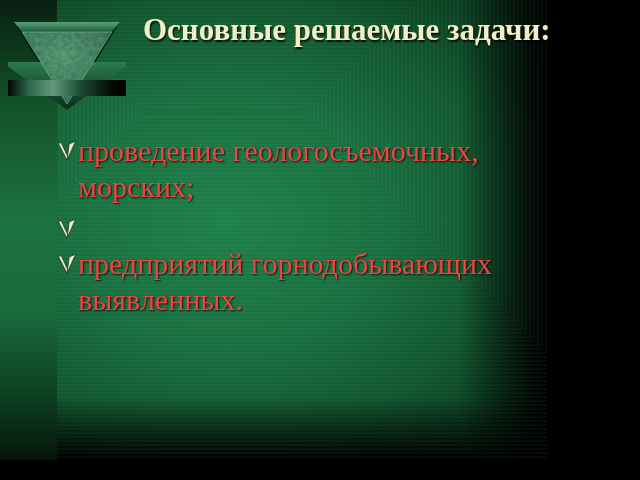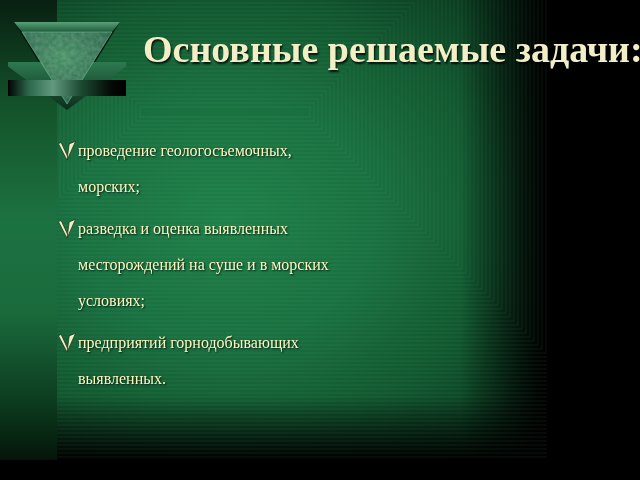--- a/index.html
+++ b/index.html
@@ -27,40 +27,40 @@
   
   .left-strip{
     position:absolute;left:0;top:0;width:57px;height:460px;
     background:linear-gradient(180deg,
       #081f11 0%, #135129 22%, #1d7242 48%, #1a6a3c 68%, #0c3a1e 88%, #051509 100%);
   }
 
   .logo{position:absolute;left:8px;top:6px;width:118px;height:106px;}
 
   .title{
-    position:absolute;left:143px;top:27px;width:480px;
-    font-size:38px;font-weight:bold;line-height:1.2;
+    position:absolute;left:143px;top:11px;width:480px;
+    font-size:31px;font-weight:bold;line-height:1.2;
     color:#f2efc6;
     text-shadow:1px 2px 2px rgba(0,0,0,.85);
     white-space:nowrap;
   }
 
   .content{
     position:absolute;left:56px;top:133px;width:520px;
   }
   .bullet-item{
     display:flex;align-items:flex-start;
     margin-bottom:6px;
   }
   .bullet-glyph{
     flex:0 0 22px;width:22px;height:22px;margin-top:7px;
   }
   .bullet-text{
-    font-size:16px;line-height:36px;
-    color:#fef9c3;
+    font-size:30px;line-height:36px;
+    color:#ef4444;
     text-shadow:1px 1px 2px rgba(0,0,0,.8);
   }
   .bullet-text .line{display:block;}
 </style>
 </head>
 <body>
 
 <div class="slide">
 
   <div class="lit-area">
@@ -208,25 +208,20 @@
           <span class="line">проведение геологосъемочных,</span>
           <span class="line">морских;</span>
         </div>
     </div>
 
     <div class="bullet-item">
       <svg class="bullet-glyph" viewBox="0 0 18 18">
         <polygon points="2,3 4.2,2 10,14.5 9,16.5" fill="#eff0c2" stroke="#17331f" stroke-width="0.6"></polygon>
         <polygon points="9,16.5 16,1 10.8,3.2" fill="#eff0c2" stroke="#17331f" stroke-width="0.6"></polygon>
       </svg>
-      <div class="bullet-text">
-          <span class="line">разведка и оценка выявленных</span>
-          <span class="line">месторождений на суше и в морских</span>
-          <span class="line">условиях;</span>
-        </div>
     </div>
 
     <div class="bullet-item">
       <svg class="bullet-glyph" viewBox="0 0 18 18">
         <polygon points="2,3 4.2,2 10,14.5 9,16.5" fill="#eff0c2" stroke="#17331f" stroke-width="0.6"></polygon>
         <polygon points="9,16.5 16,1 10.8,3.2" fill="#eff0c2" stroke="#17331f" stroke-width="0.6"></polygon>
       </svg>
       <div class="bullet-text">
           <span class="line">предприятий горнодобывающих</span>
           <span class="line">выявленных.</span>

